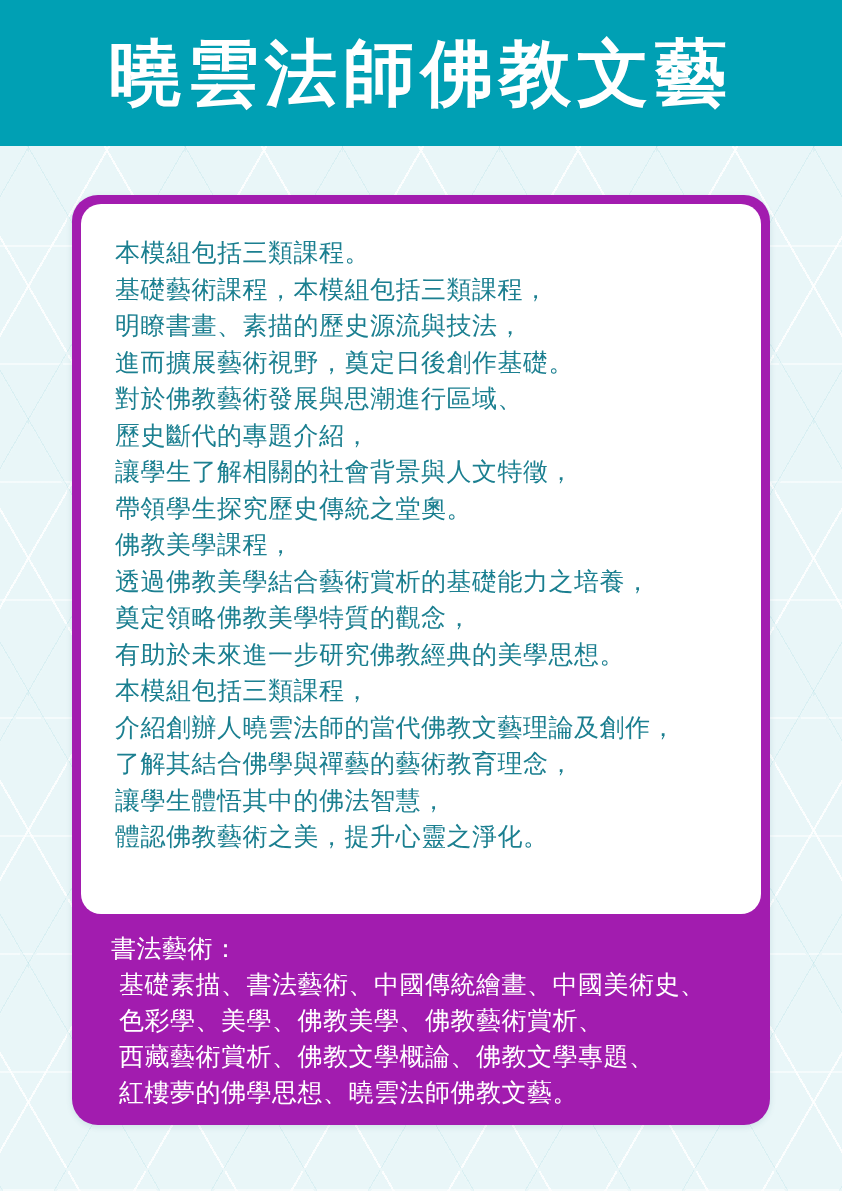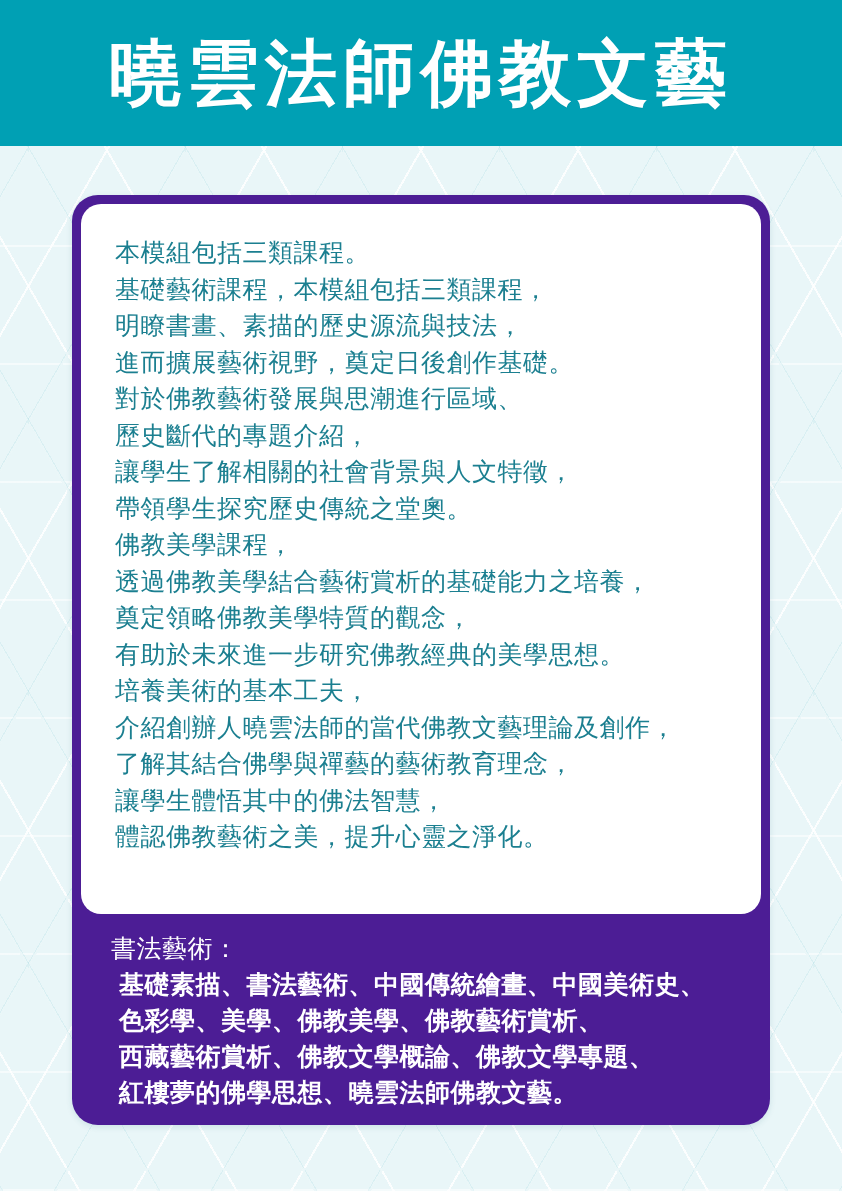--- a/index.html
+++ b/index.html
@@ -64,21 +64,21 @@
     text-shadow: 0 1px 0 rgba(0,0,0,0.05);
   }
 
   
   .panel {
     position: absolute;
     left: 72px;
     top: 195px;
     width: 698px;
     height: 930px;
-    background: #4c1d95;
+    background: #a21caf;
     border-radius: 26px;
     box-sizing: border-box;
     padding: 9px 9px 0 9px;
     box-shadow: 0 2px 6px rgba(0, 90, 105, 0.12);
   }
 
   .white-card {
     width: 680px;
     height: 710px;
     background: #ffffff;
@@ -107,21 +107,21 @@
     letter-spacing: 0.5px;
     white-space: nowrap;
     font-weight: 500;
   }
   .module-line {
     color: #ffffff;
     font-size: 25px;
     line-height: 36px;
     letter-spacing: 0.5px;
     white-space: nowrap;
-    font-weight: 700;
+    font-weight: 400;
     padding-left: 8px;
   }
 </style>
 </head>
 <body>
 
 <div class="poster">
 
   <div class="pattern-bg"></div>
 
@@ -137,21 +137,21 @@
       <div class="body-line">明瞭書畫、素描的歷史源流與技法，</div>
       <div class="body-line">進而擴展藝術視野，奠定日後創作基礎。</div>
       <div class="body-line">對於佛教藝術發展與思潮進行區域、</div>
       <div class="body-line">歷史斷代的專題介紹，</div>
       <div class="body-line">讓學生了解相關的社會背景與人文特徵，</div>
       <div class="body-line">帶領學生探究歷史傳統之堂奧。</div>
       <div class="body-line">佛教美學課程，</div>
       <div class="body-line">透過佛教美學結合藝術賞析的基礎能力之培養，</div>
       <div class="body-line">奠定領略佛教美學特質的觀念，</div>
       <div class="body-line">有助於未來進一步研究佛教經典的美學思想。</div>
-      <div class="body-line">培養美術的基本工夫，</div>
+      <div class="body-line">本模組包括三類課程，</div>
       <div class="body-line">介紹創辦人曉雲法師的當代佛教文藝理論及創作，</div>
       <div class="body-line">了解其結合佛學與禪藝的藝術教育理念，</div>
       <div class="body-line">讓學生體悟其中的佛法智慧，</div>
       <div class="body-line">體認佛教藝術之美，提升心靈之淨化。</div>
     </div>
 
     <div class="module-block">
       <div class="module-heading">書法藝術：</div>
       <div class="module-line">基礎素描、書法藝術、中國傳統繪畫、中國美術史、</div>
       <div class="module-line">色彩學、美學、佛教美學、佛教藝術賞析、</div>

